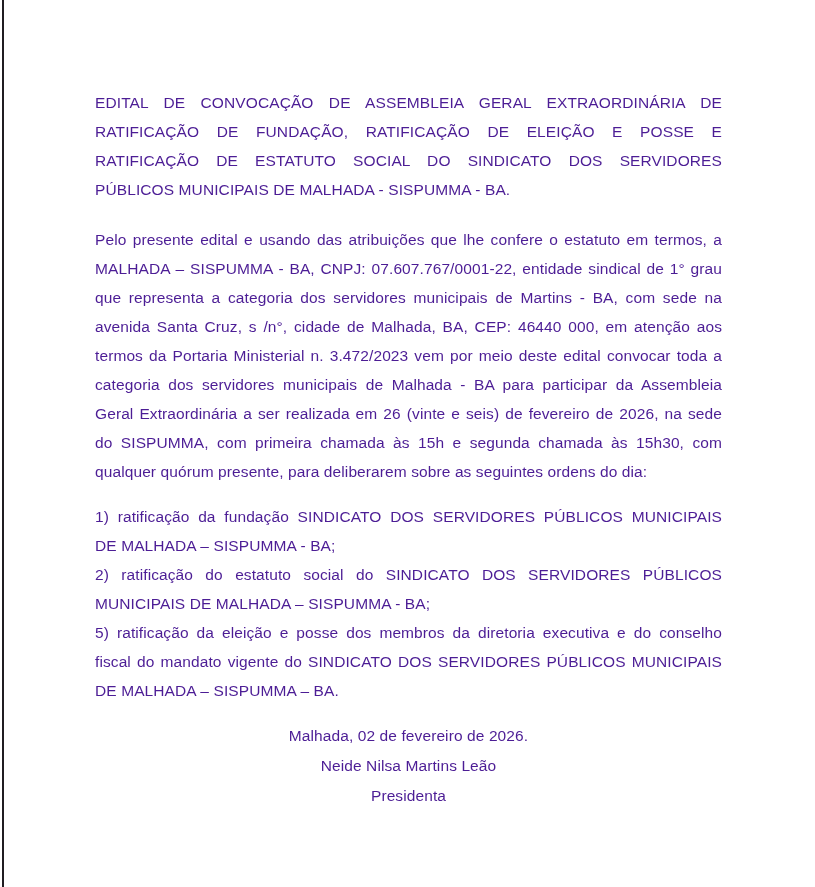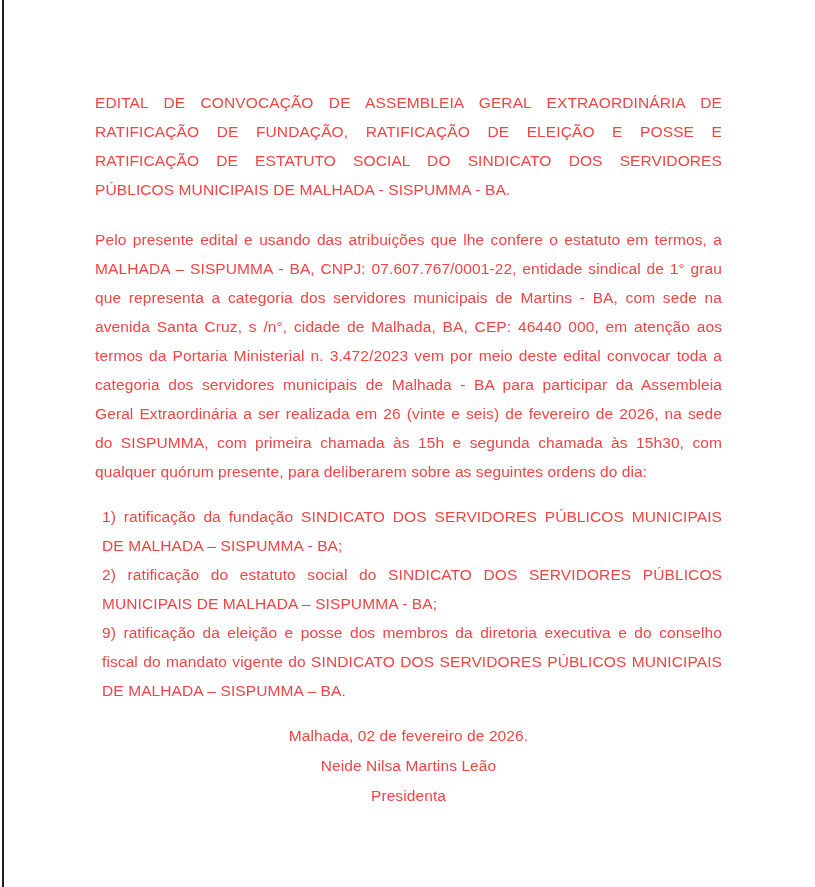--- a/index.html
+++ b/index.html
@@ -7,21 +7,21 @@
     padding: 0;
     background: #ffffff;
   }
   .canvas {
     position: relative;
     width: 815px;
     height: 887px;
     background: #ffffff;
     overflow: hidden;
     font-family: "Liberation Sans", "DejaVu Sans", sans-serif;
-    color: #ef4444;
+    color: #4c1d95;
   }
   .edge-line {
     position: absolute;
     left: 2px;
     top: 0;
     width: 2px;
     height: 887px;
     background: #201d21;
   }
   .doc {
@@ -45,21 +45,21 @@
   .l {
     text-align: left;
   }
   
   .c {
     text-align: center;
     line-height: 30px;
   }
   .block-title    { margin: 0 0 21px 0; }
   .block-body     { margin: 0 0 16px 0; }
-  .block-agenda   { margin: 0 0 14px 7px; }
+  .block-agenda   { margin: 0 0 14px 0; }
   .block-closing  { margin: 16px; }
 </style>
 </head>
 <body>
 
 <div class="canvas">
 
   <div class="edge-line"></div>
 
   <main class="doc">
@@ -86,21 +86,21 @@
     <section class="block-agenda">
       <div>
         <div class="ln j">1) ratificação da fundação SINDICATO DOS SERVIDORES PÚBLICOS MUNICIPAIS</div>
         <div class="ln l">DE MALHADA – SISPUMMA - BA;</div>
       </div>
       <div>
         <div class="ln j">2) ratificação do estatuto social do SINDICATO DOS SERVIDORES PÚBLICOS</div>
         <div class="ln l">MUNICIPAIS DE MALHADA – SISPUMMA - BA;</div>
       </div>
       <div>
-        <div class="ln j">9) ratificação da eleição e posse dos membros da diretoria executiva e do conselho</div>
+        <div class="ln j">5) ratificação da eleição e posse dos membros da diretoria executiva e do conselho</div>
         <div class="ln j">fiscal do mandato vigente do SINDICATO DOS SERVIDORES PÚBLICOS MUNICIPAIS</div>
         <div class="ln l">DE MALHADA – SISPUMMA – BA.</div>
       </div>
     </section>
 
     <section class="block-closing">
       <div class="ln c">Malhada, 02 de fevereiro de 2026.</div>
       <div class="ln c">Neide Nilsa Martins Leão</div>
       <div class="ln c">Presidenta</div>
     </section>

